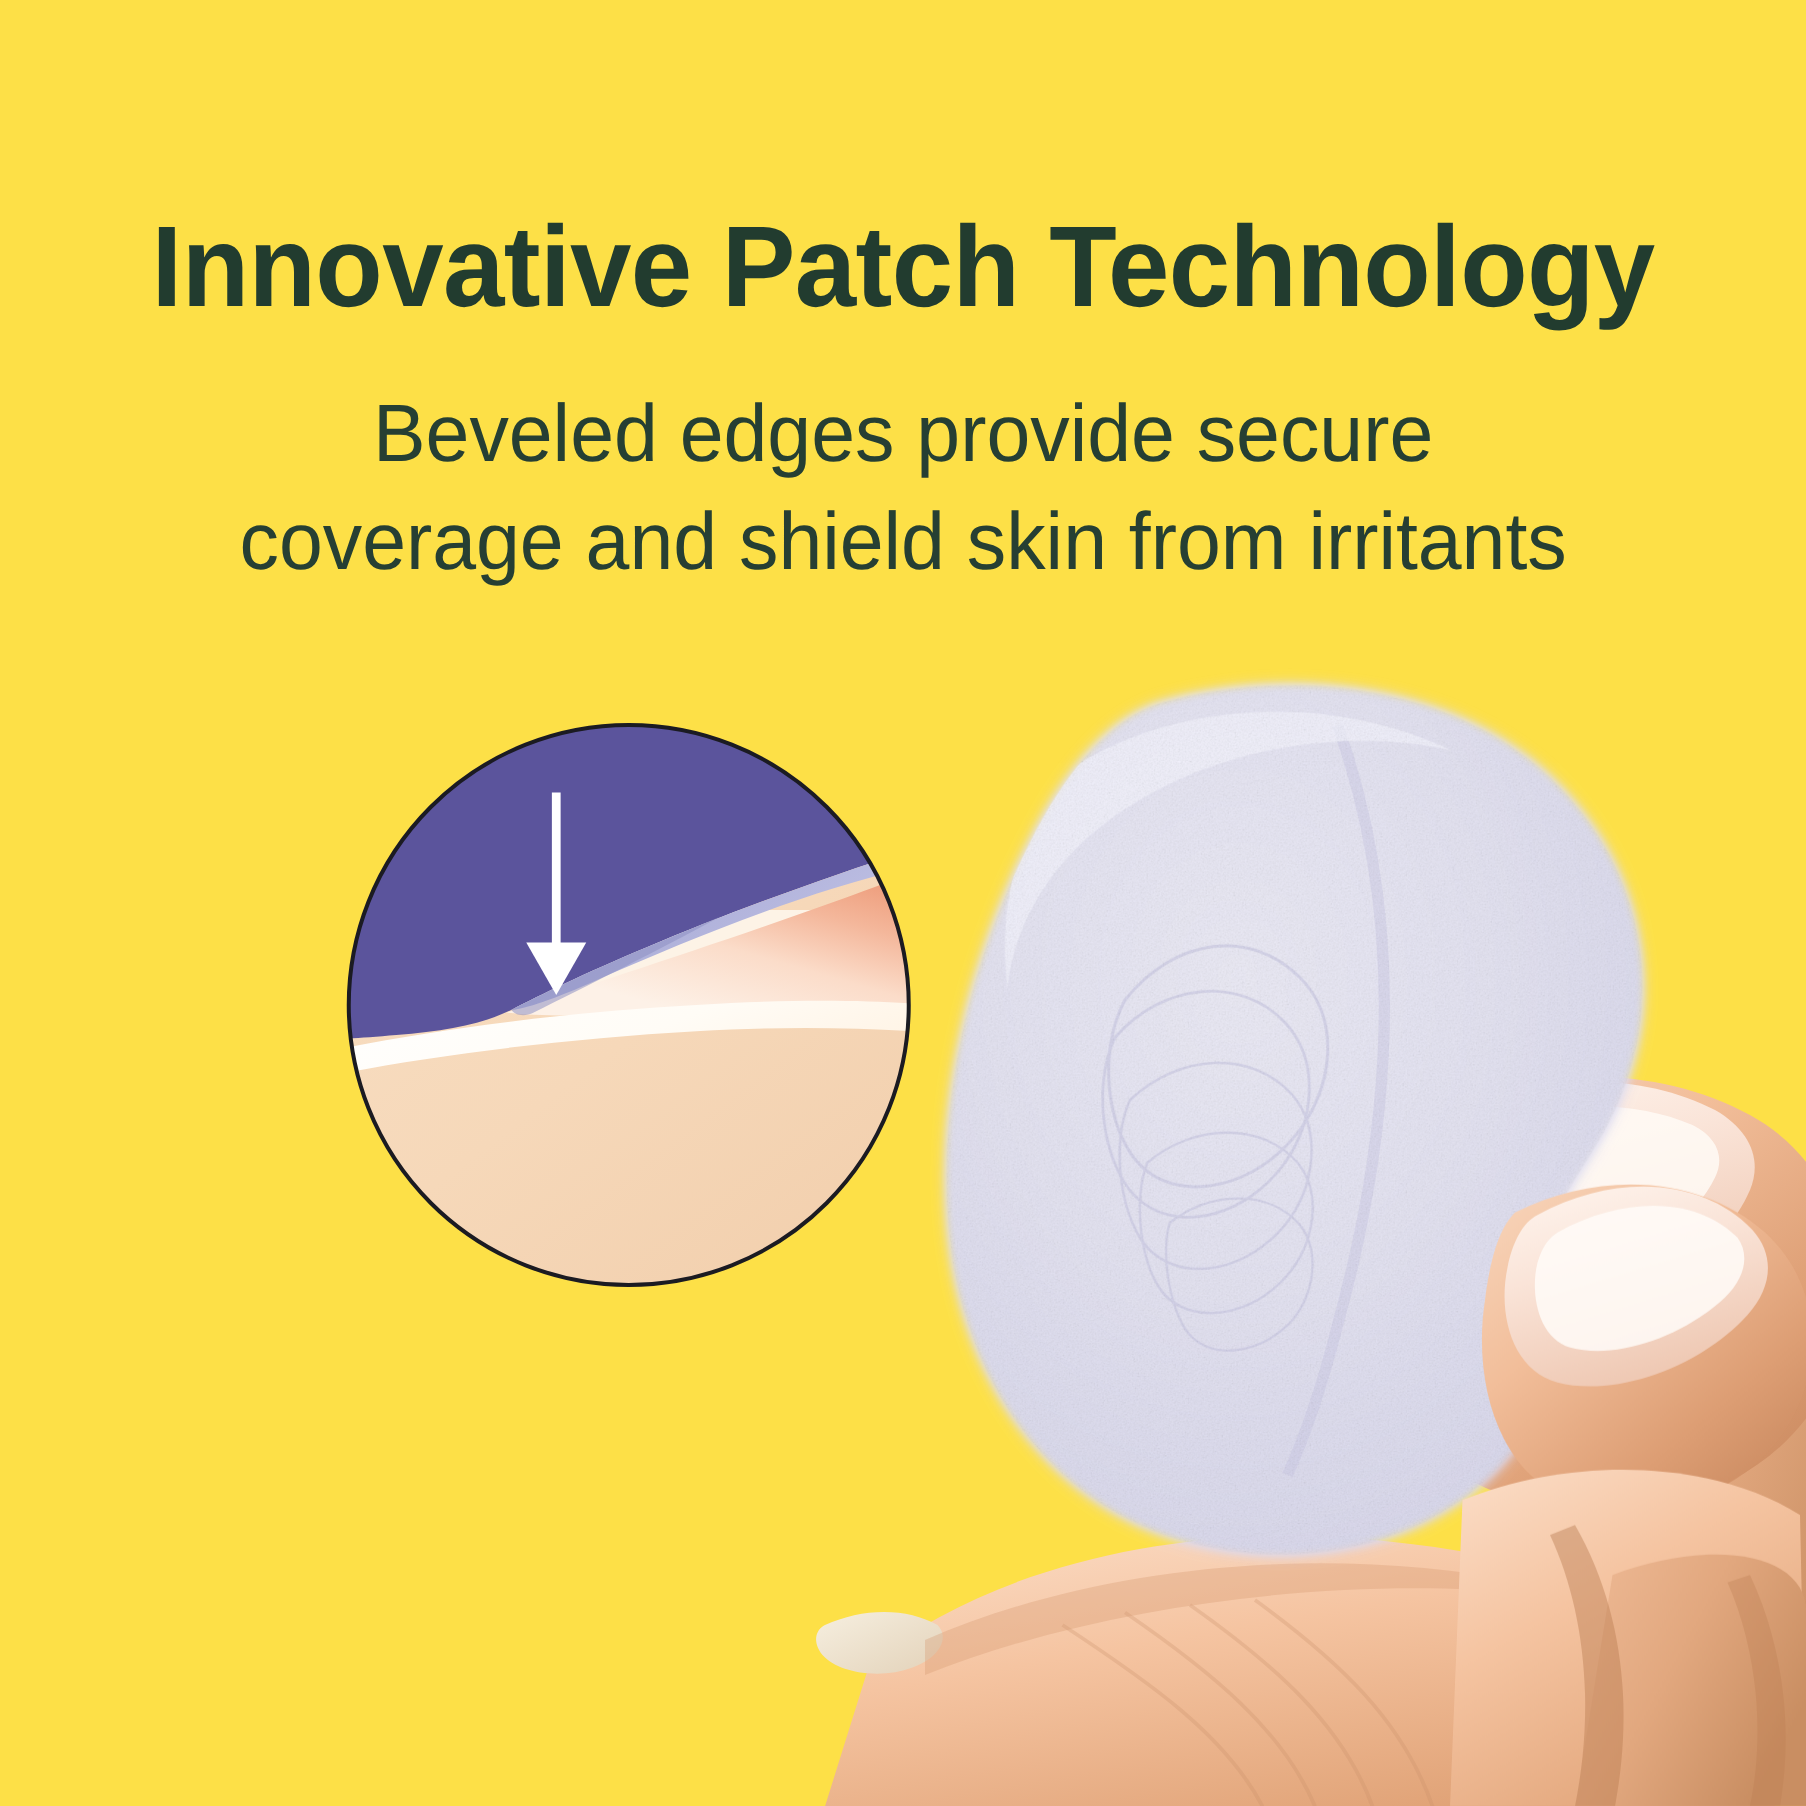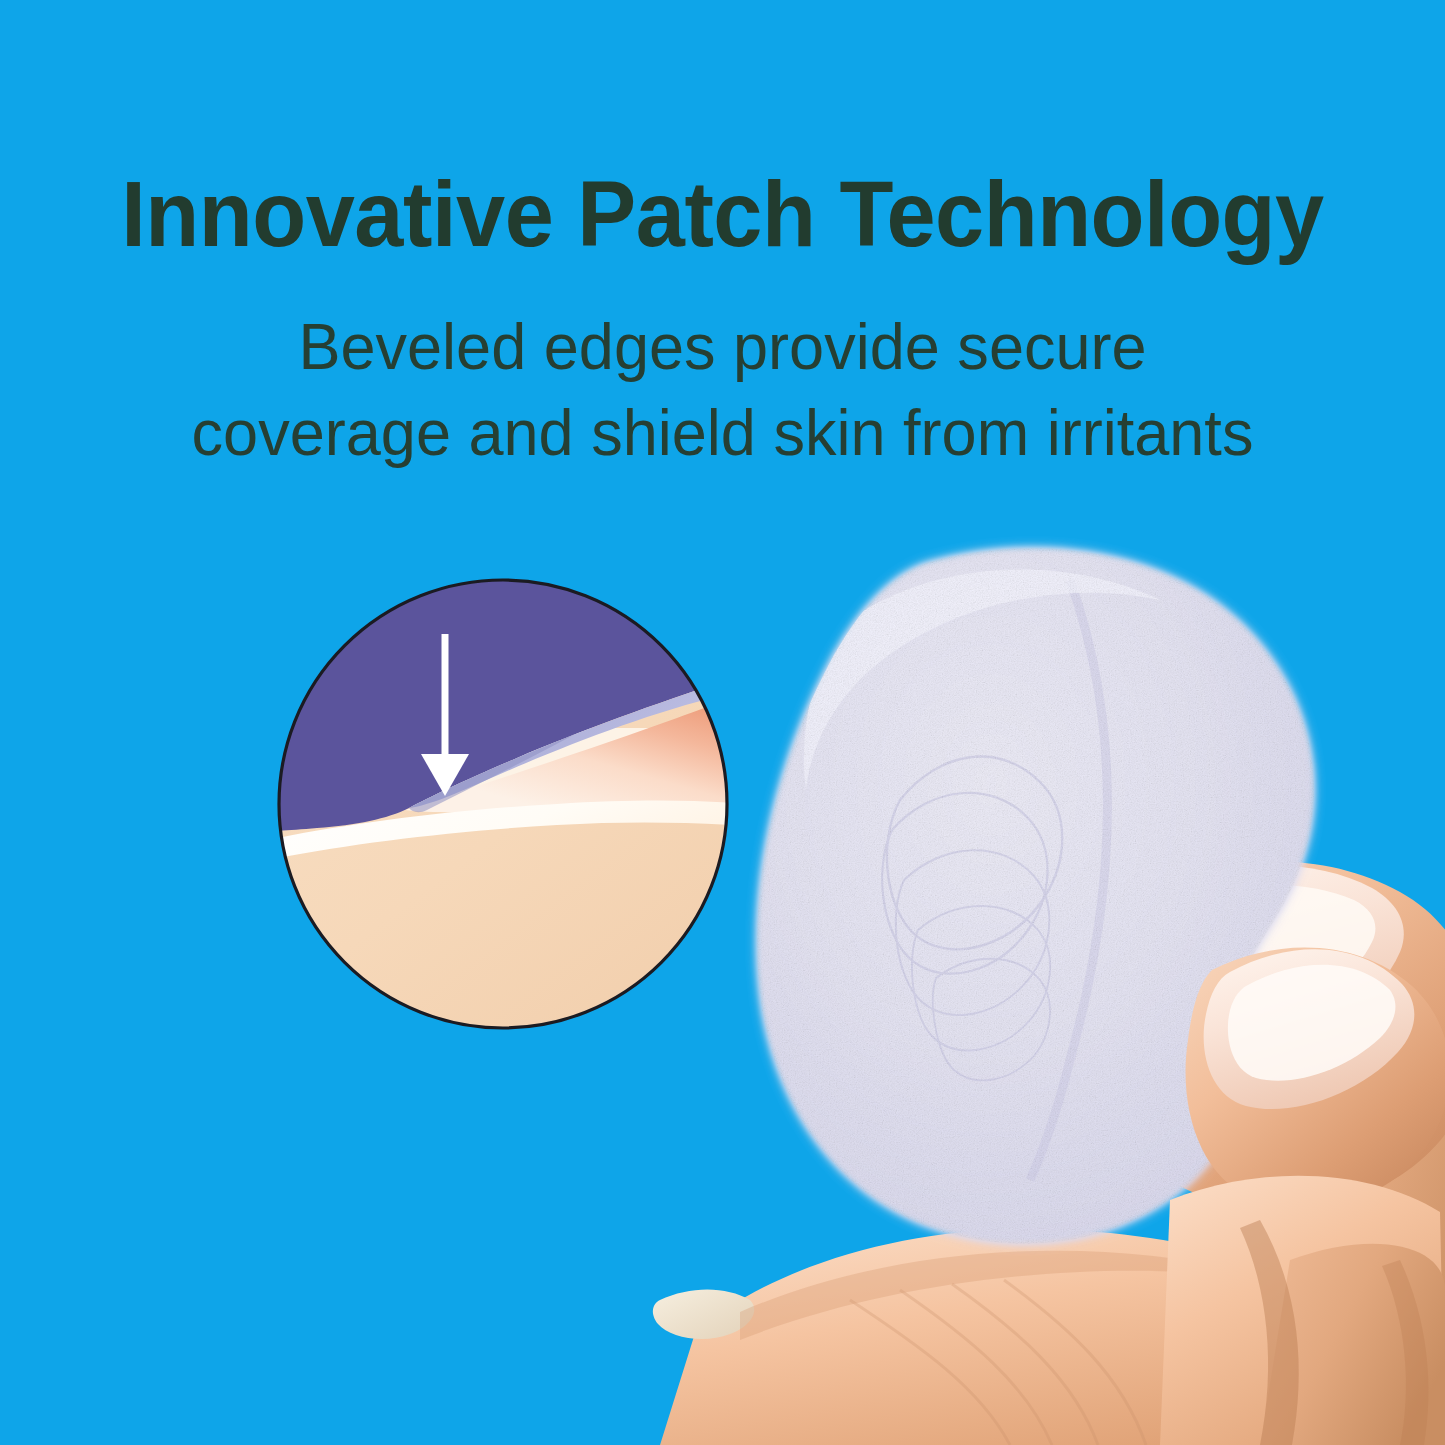--- a/index.html
+++ b/index.html
@@ -76,21 +76,21 @@
     z-index: 30;
   }
   .photo svg { display: block; width: 100%; height: 100%; }
 
   
   .noise-rect { mix-blend-mode: multiply; opacity: .30; }
 </style>
 </head>
 <body>
 
-<div id="stage" style="background: #0ea5e9;">
+<div id="stage" style="background: #fde047;">
 
   <div class="text-block">
     <h1 class="headline">Innovative Patch Technology</h1>
     <p class="subtitle">
       <span class="sub-line">Beveled edges provide secure</span>
       <span class="sub-line">coverage and shield skin from irritants</span>
     </p>
   </div>
 
   <div class="diagram">

